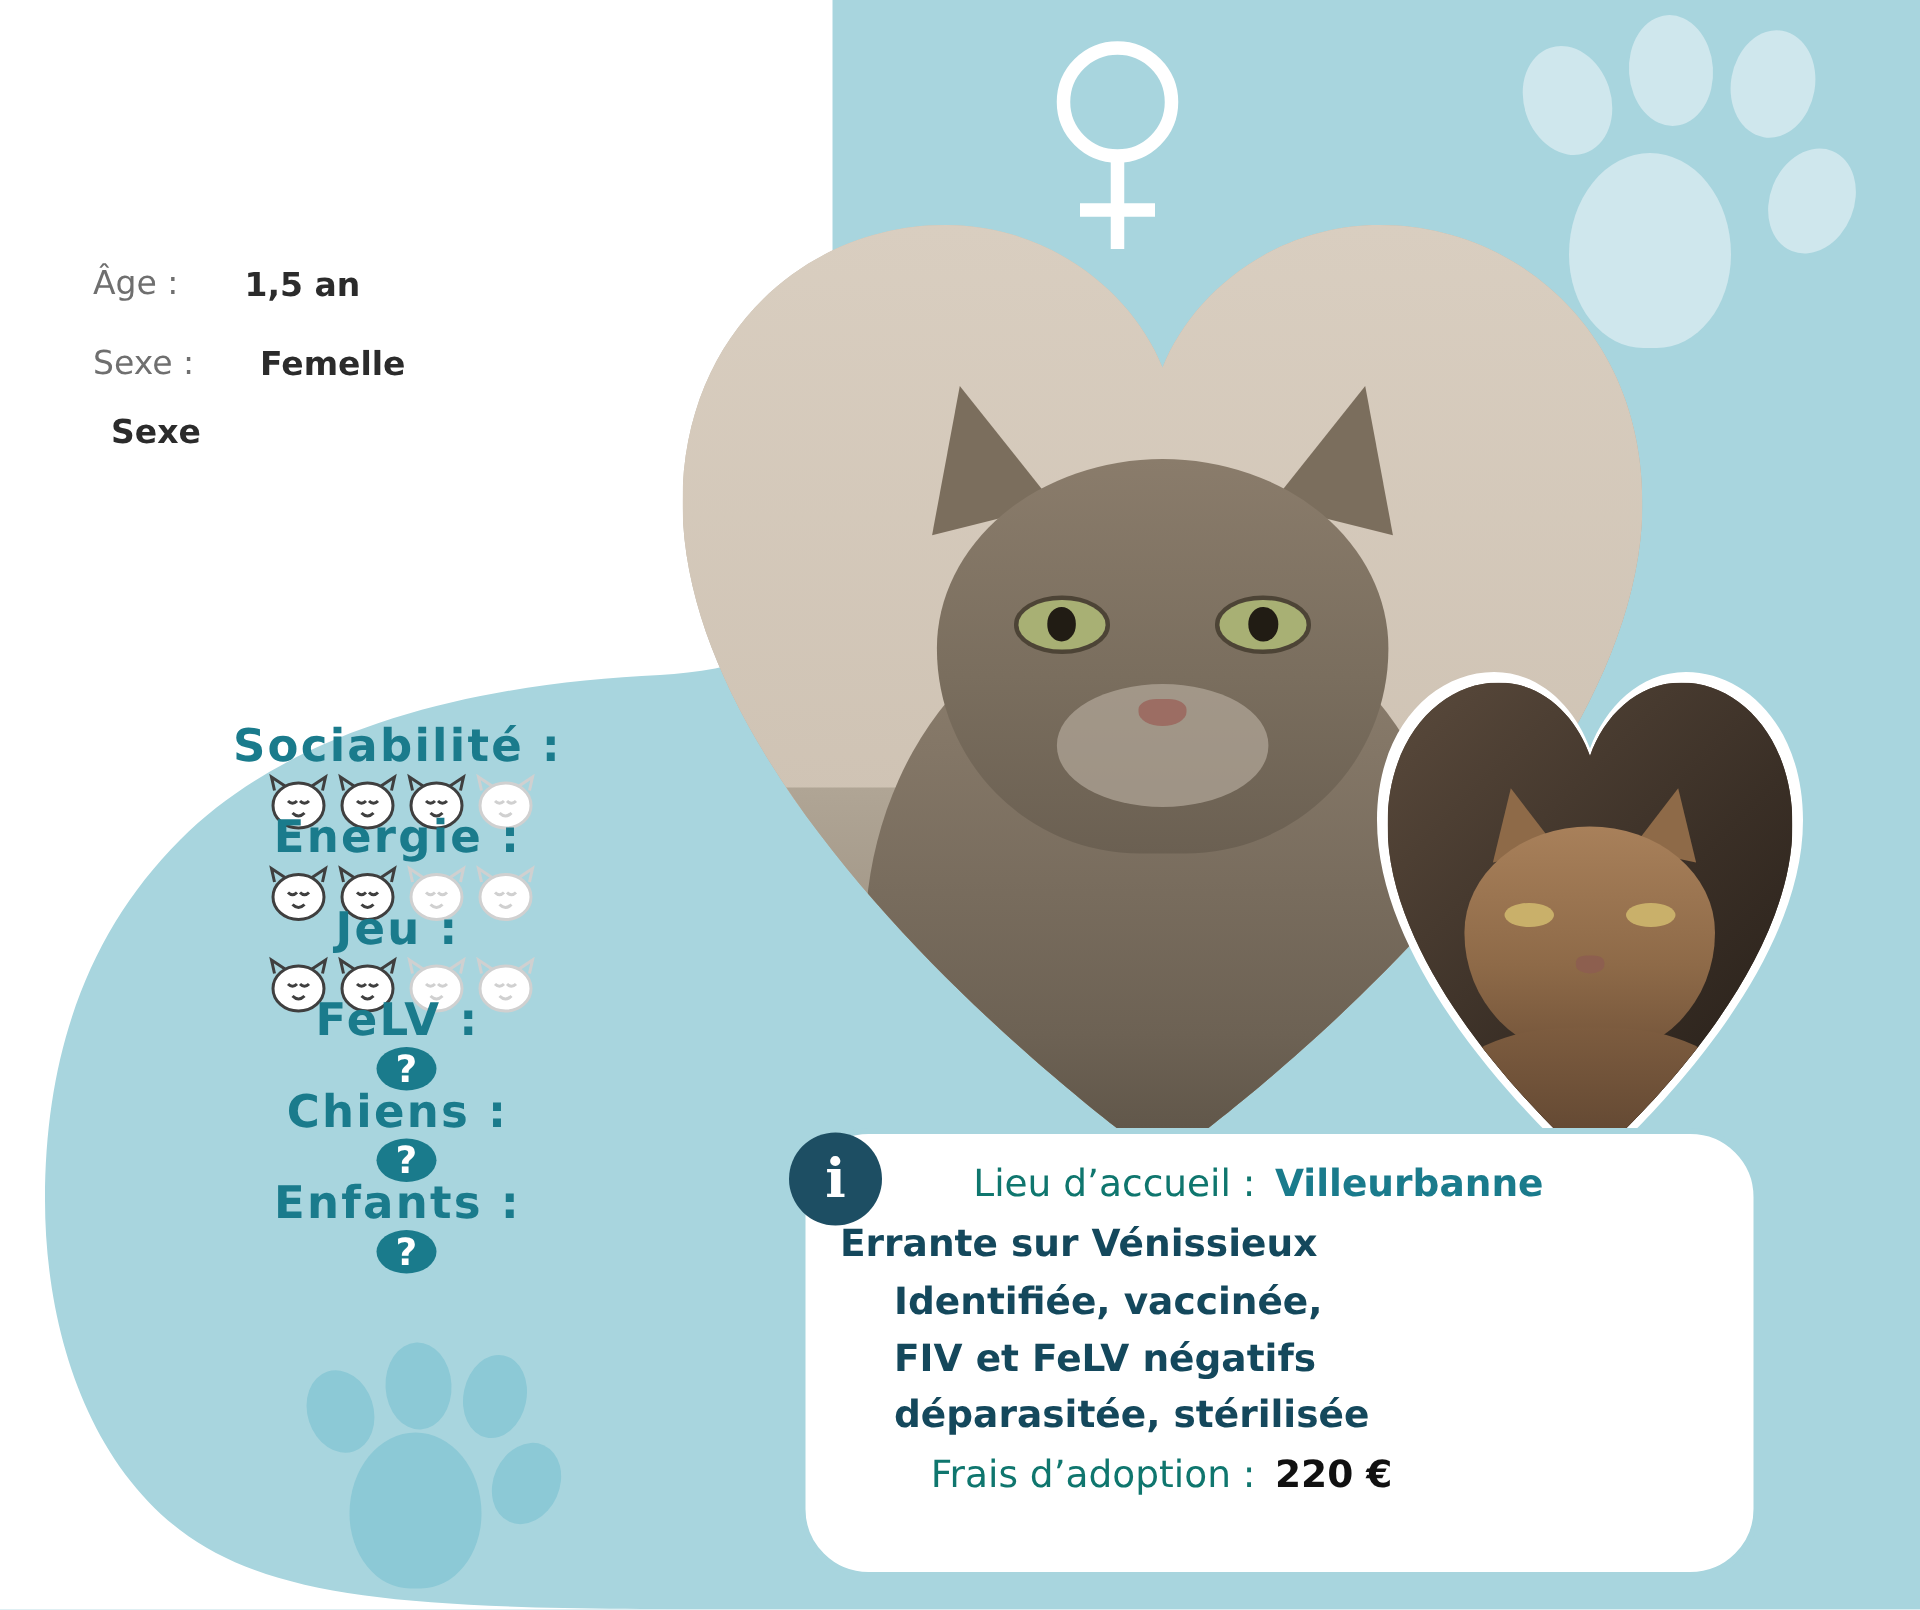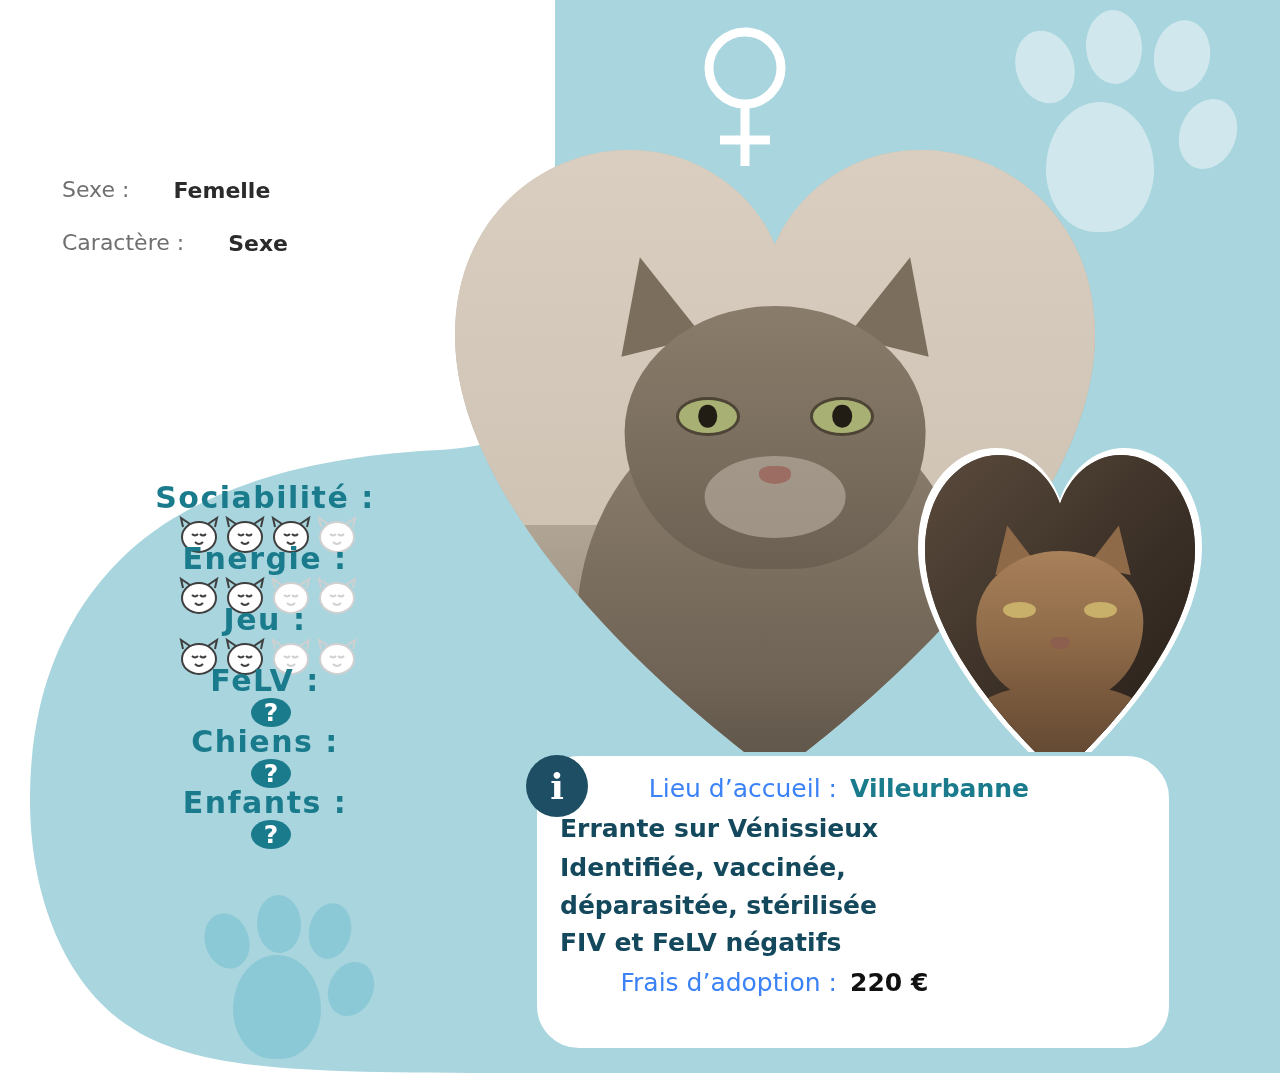--- a/index.html
+++ b/index.html
@@ -316,35 +316,35 @@
     width: 600px;
   }
   .info-row {
     display: flex;
     align-items: flex-start;
     margin-bottom: 2px;
   }
   .info-key {
     width: 290px;
     text-align: right;
-    color: #3b82f6;
+    color: #0f766e;
     font-size: 25px;
     padding-right: 13px;
     font-family: "DejaVu Sans", sans-serif;
     line-height: 1.5;
   }
   .info-val {
     color: #1a7b8c;
     font-size: 25px;
     font-weight: 700;
     font-family: "DejaVu Sans", sans-serif;
     line-height: 1.5;
   }
   .info-val.dark { color: #14485c; }
-  .info-val .line { display: block; }
+  .info-val .line { display: block; margin-left: 36px; }
   .info-val.black { color: #111111; }
 </style>
 </head>
 <body>
 
 <div class="poster">
 
   <div class="blue-bg"></div>
 
   <div class="paw-top">
@@ -360,25 +360,28 @@
   <div class="gender">
     <svg viewBox="0 0 90 150" width="90" height="150">
       <circle cx="45" cy="48" r="36" fill="none" stroke="#ffffff" stroke-width="9"></circle>
       <line x1="45" y1="84" x2="45" y2="146" stroke="#ffffff" stroke-width="9"></line>
       <line x1="20" y1="120" x2="70" y2="120" stroke="#ffffff" stroke-width="9"></line>
     </svg>
   </div>
 
   <div class="chips">
     <div class="chip-row">
+      <span class="chip">Âge :</span>
+      <span class="chip-val">1,5 an</span>
+    </div>
+    <div class="chip-row">
       <span class="chip">Sexe :</span>
       <span class="chip-val">Femelle</span>
     </div>
     <div class="chip-row">
-      <span class="chip">Caractère :</span>
       <span class="chip-val">Sexe</span>
     </div>
   </div>
 
   <div class="heart-main">
     <div class="cat-photo">
       <div class="wall"></div>
       <div class="wall2"></div>
       <div class="cat-body"></div>
       <div class="ear left"></div>
@@ -554,22 +557,22 @@
     <div class="info-row">
       <span class="info-key">Lieu d’accueil :</span>
       <span class="info-val">Villeurbanne</span>
     </div>
     <div class="info-row">
       <span class="info-val dark">Errante sur Vénissieux</span>
     </div>
     <div class="info-row">
       <span class="info-val dark">
         <span class="line">Identifiée, vaccinée,</span>
+        <span class="line">FIV et FeLV négatifs</span>
         <span class="line">déparasitée, stérilisée</span>
-        <span class="line">FIV et FeLV négatifs</span>
       </span>
     </div>
     <div class="info-row">
       <span class="info-key">Frais d’adoption :</span>
       <span class="info-val black">220 €</span>
     </div>
   </div>
 
 </div>
 

